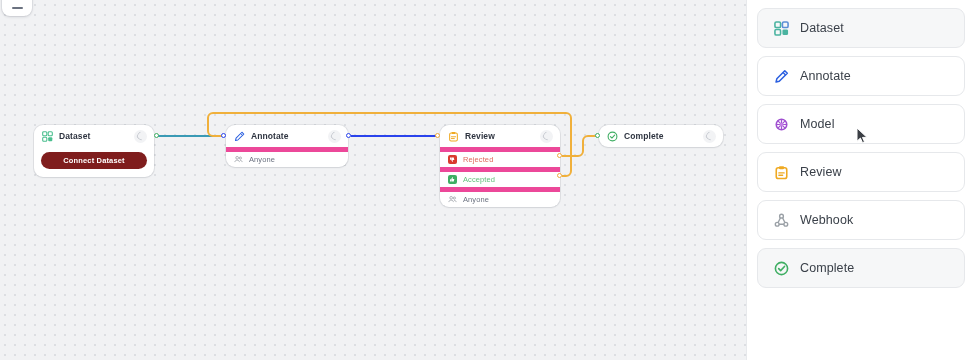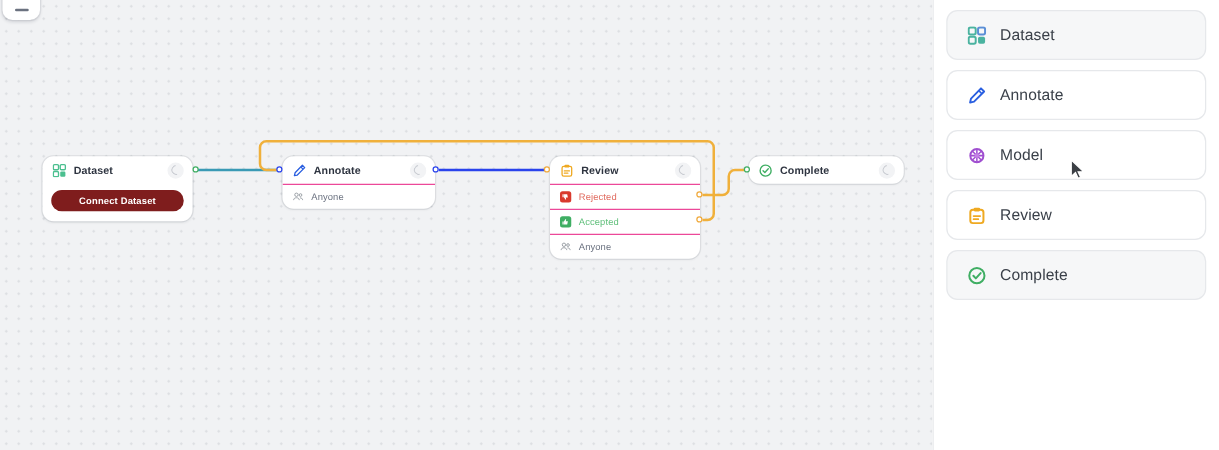--- a/index.html
+++ b/index.html
@@ -69,21 +69,21 @@
     display: block; width: 8px; height: 8px; border-radius: 50%;
     border: 1.4px solid #c9ccd2;
     border-top-color: transparent;
     border-right-color: transparent;
     transform: rotate(35deg);
   }
   .node-row {
     display: flex; align-items: center; gap: 6px;
     height: 20px;
     padding: 0 8px;
-    border-top: 1px solid #ec4899;
+    border-top: 5px solid #ec4899;
     font-size: 7.5px;
     color: #7b828c;
   }
   .node-row.anyone { color: #6b7280; }
   .node-row .lbl { white-space: nowrap; letter-spacing: .1px; }
   .row-accepted .lbl { color: #5fbf7a; }
   .row-rejected .lbl { color: #e06a5e; }
 
   .connect-btn-wrap { padding: 5px 7px 8px 7px; }
   .connect-btn {
@@ -309,20 +309,29 @@
 
     <div class="side-item">
       <svg class="side-icon" viewBox="0 0 16 16">
         <rect x="2.4" y="3" width="11.2" height="11.4" rx="2.2" fill="none" stroke="#efa921" stroke-width="1.7"></rect>
         <rect x="5.2" y="1.3" width="5.6" height="3.2" rx="1.2" fill="#efa921"></rect>
         <path d="M5.2 8.4h5.6M5.2 11h4" stroke="#efa921" stroke-width="1.5" stroke-linecap="round"></path>
       </svg>
       <span class="side-label">Review</span>
     </div>
 
+    <div class="side-item">
+      <svg class="side-icon" viewBox="0 0 16 16">
+        <circle cx="8" cy="3.4" r="2" fill="none" stroke="#9aa0a6" stroke-width="1.5"></circle>
+        <circle cx="3.4" cy="12" r="2" fill="none" stroke="#9aa0a6" stroke-width="1.5"></circle>
+        <circle cx="12.6" cy="12" r="2" fill="none" stroke="#9aa0a6" stroke-width="1.5"></circle>
+        <path d="M6.8 5.2 L4.4 10.2M9.2 5.2 L11.6 10.2M5.4 12h5.2" stroke="#9aa0a6" stroke-width="1.4"></path>
+      </svg>
+      <span class="side-label">Webhook</span>
+    </div>
 
     <div class="side-item tinted">
       <svg class="side-icon" viewBox="0 0 16 16">
         <circle cx="8" cy="8" r="6.5" fill="none" stroke="#3fae63" stroke-width="1.7"></circle>
         <path d="M5 8.1 L7.1 10.3 L11.2 5.8" fill="none" stroke="#3fae63" stroke-width="1.7" stroke-linecap="round" stroke-linejoin="round"></path>
       </svg>
       <span class="side-label">Complete</span>
     </div>
 
 

